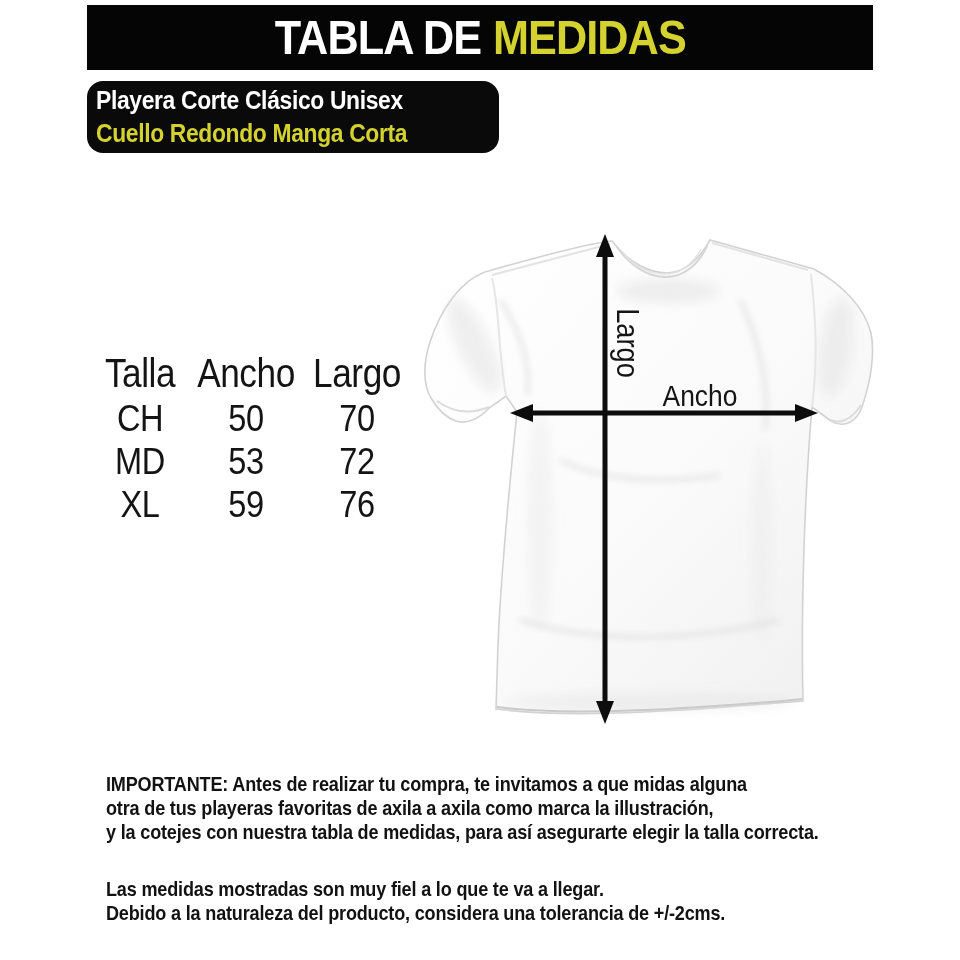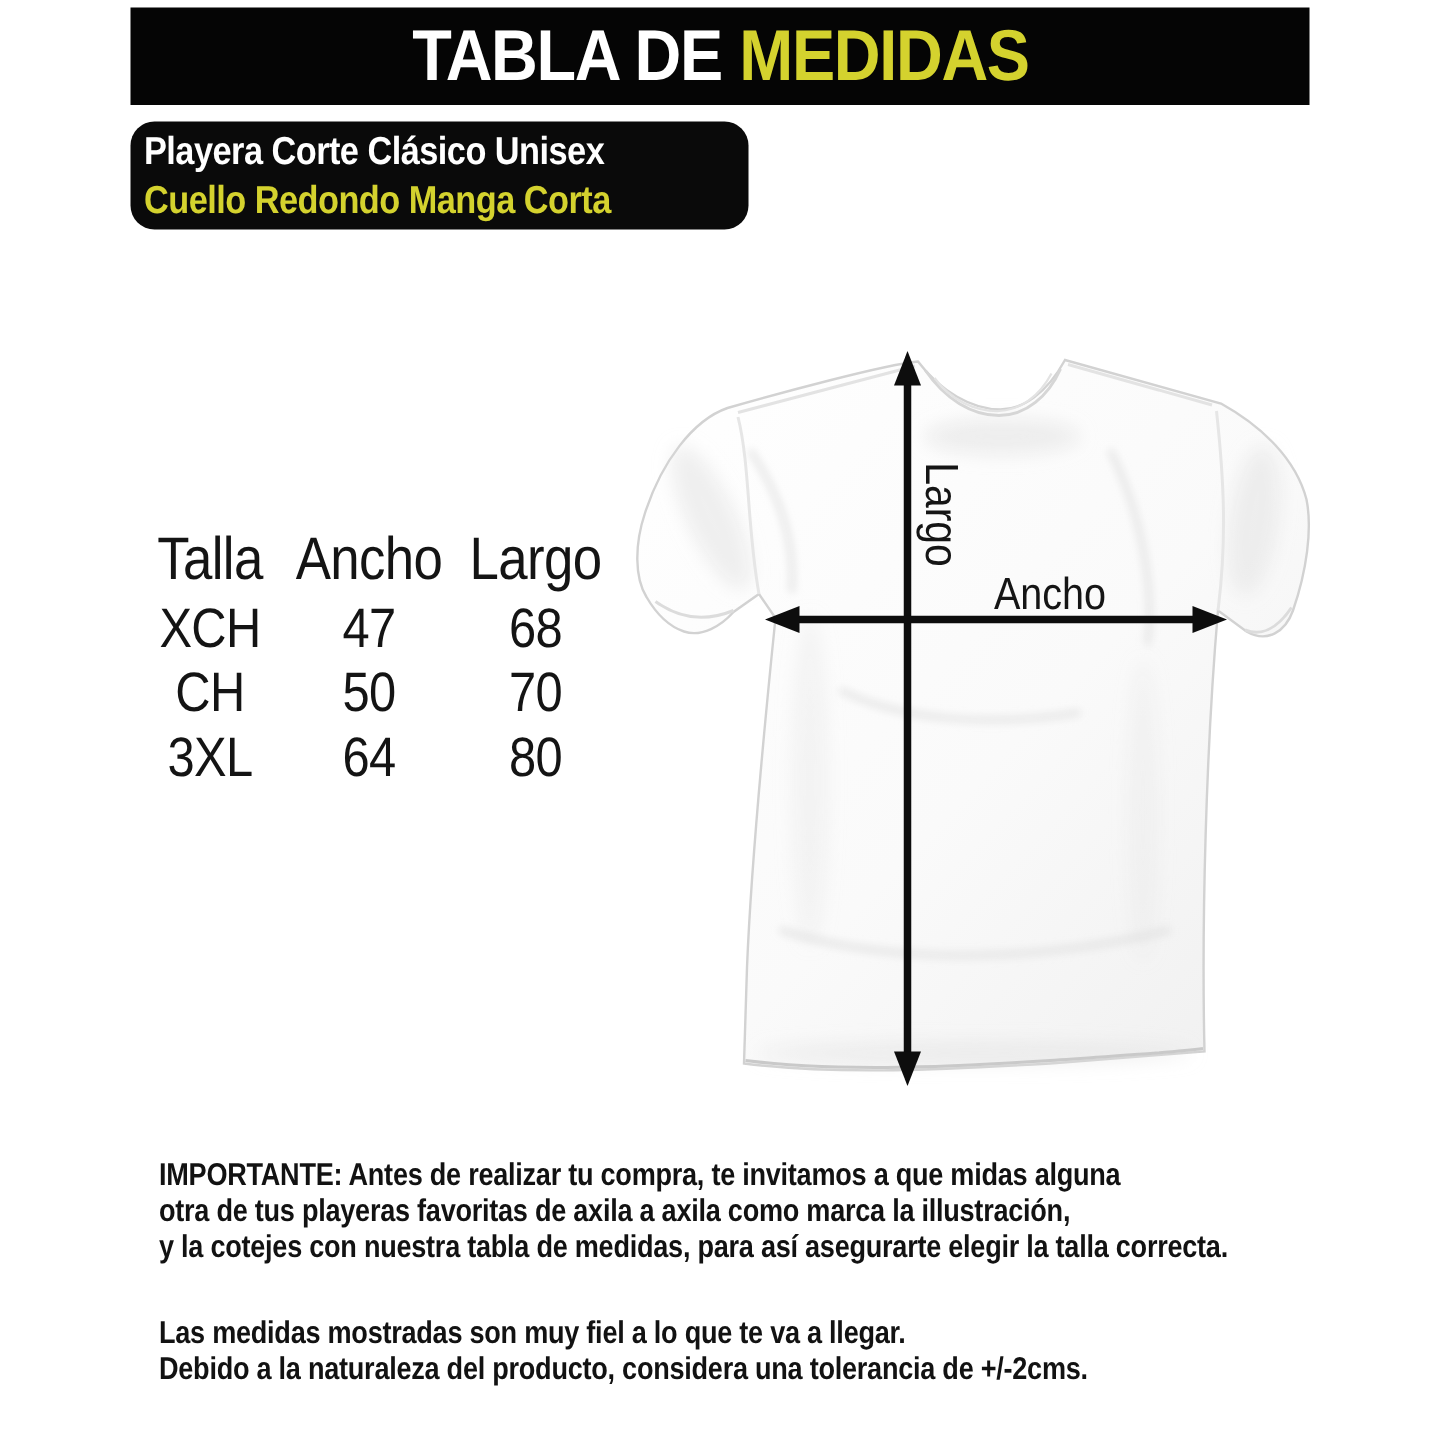--- a/index.html
+++ b/index.html
@@ -70,33 +70,33 @@
   <div class="line l2">Cuello Redondo Manga Corta</div>
 </div>
 
 <div class="size-table">
   <div class="trow thead">
     <span>Talla</span>
     <span>Ancho</span>
     <span>Largo</span>
   </div>
   <div class="trow tdata">
-    <span>XCH</span>
-    <span>47</span>
-    <span>68</span>
-  </div>
-  <div class="trow tdata">
     <span>CH</span>
     <span>50</span>
     <span>70</span>
   </div>
   <div class="trow tdata">
-    <span>3XL</span>
-    <span>64</span>
-    <span>80</span>
+    <span>MD</span>
+    <span>53</span>
+    <span>72</span>
+  </div>
+  <div class="trow tdata">
+    <span>XL</span>
+    <span>59</span>
+    <span>76</span>
   </div>
 </div>
 
 <svg class="diagram" width="960" height="960" viewBox="0 0 960 960">
   <defs>
     <linearGradient id="shirtGrad" x1="0" y1="0" x2="1" y2="1">
       <stop offset="0" stop-color="#ffffff"></stop>
       <stop offset="0.55" stop-color="#fafafa"></stop>
       <stop offset="1" stop-color="#efefef"></stop>
     </linearGradient>

